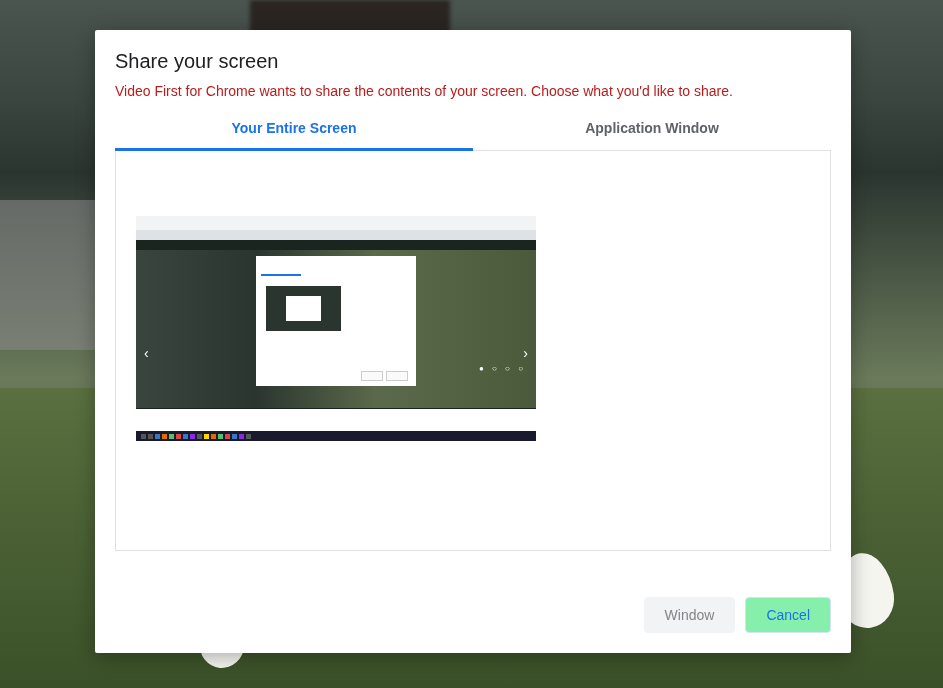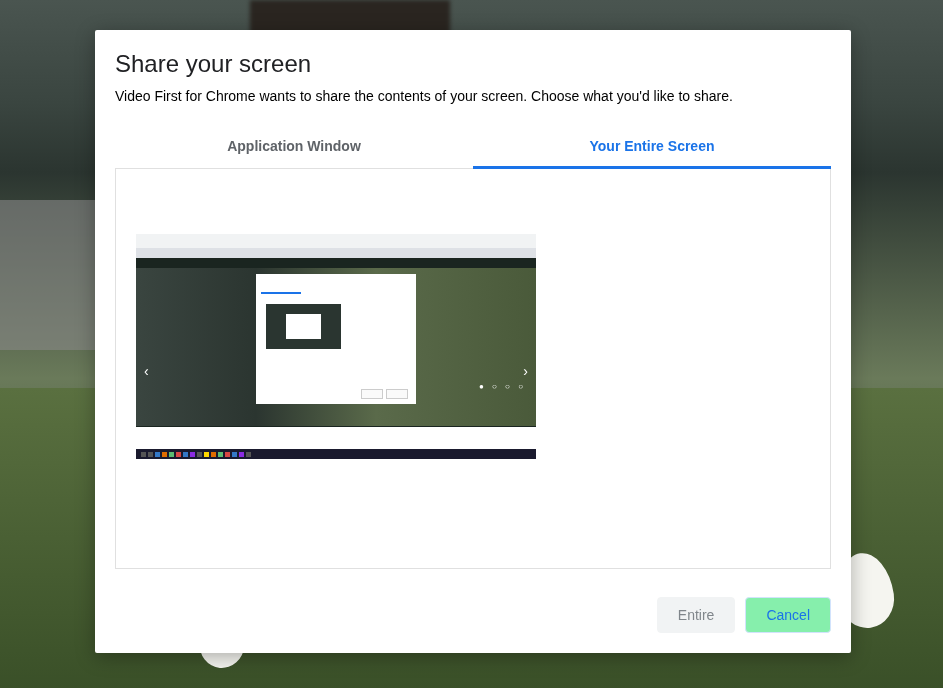--- a/index.html
+++ b/index.html
@@ -72,29 +72,29 @@
       top: 30px;
       left: 95px;
       width: 756px;
       height: 623px;
       background: #ffffff;
       border-radius: 2px;
       box-shadow: 0 4px 20px rgba(0,0,0,0.3);
       padding: 20px;
     }
     .dialog-title {
-      font-size: 24px;
+      font-size: 20px;
       font-weight: 400;
       color: #202124;
       margin-bottom: 10px;
     }
     .dialog-subtitle {
       font-size: 14px;
-      color: #000000;
-      margin-bottom: 21px;
+      color: #b91c1c;
+      margin-bottom: 8px;
     }
     .tab-row {
       display: flex;
       width: 100%;
       border-bottom: 1px solid #e0e0e0;
     }
     .tab {
       flex: 1;
       text-align: center;
       padding: 12px 0;
@@ -291,22 +291,22 @@
 <div class="bg-snowdrop snowdrop2"></div>
 <div class="bg-snowdrop snowdrop3"></div>
 <div class="bg-snowdrop snowdrop4"></div>
 <div class="bg-snowdrop snowdrop5"></div>
 
 <div class="dialog">
   <div class="dialog-title">Share your screen</div>
   <div class="dialog-subtitle">Video First for Chrome wants to share the contents of your screen. Choose what you'd like to share.</div>
 
   <div class="tab-row">
+    <div class="tab active">Your Entire Screen</div>
     <div class="tab">Application Window</div>
-    <div class="tab active">Your Entire Screen</div>
   </div>
 
   <div class="content-panel">
     <div class="screen-thumb">
       <div class="thumb-browser-chrome"></div>
       <div class="thumb-addressbar"></div>
       <div class="thumb-darkband"></div>
       <div class="thumb-nature">
         <div class="thumb-chevron left">‹</div>
         <div class="thumb-chevron right">›</div>
@@ -338,16 +338,16 @@
         <div class="thumb-task-icon c3"></div>
         <div class="thumb-task-icon c4"></div>
         <div class="thumb-task-icon c1"></div>
         <div class="thumb-task-icon c5"></div>
         <div class="thumb-task-icon"></div>
       </div>
     </div>
   </div>
 
   <div class="button-row">
-    <button class="btn btn-share" disabled="">Entire</button>
+    <button class="btn btn-share" disabled="">Window</button>
     <button class="btn btn-cancel">Cancel</button>
   </div>
 </div>
 
 </body></html>

